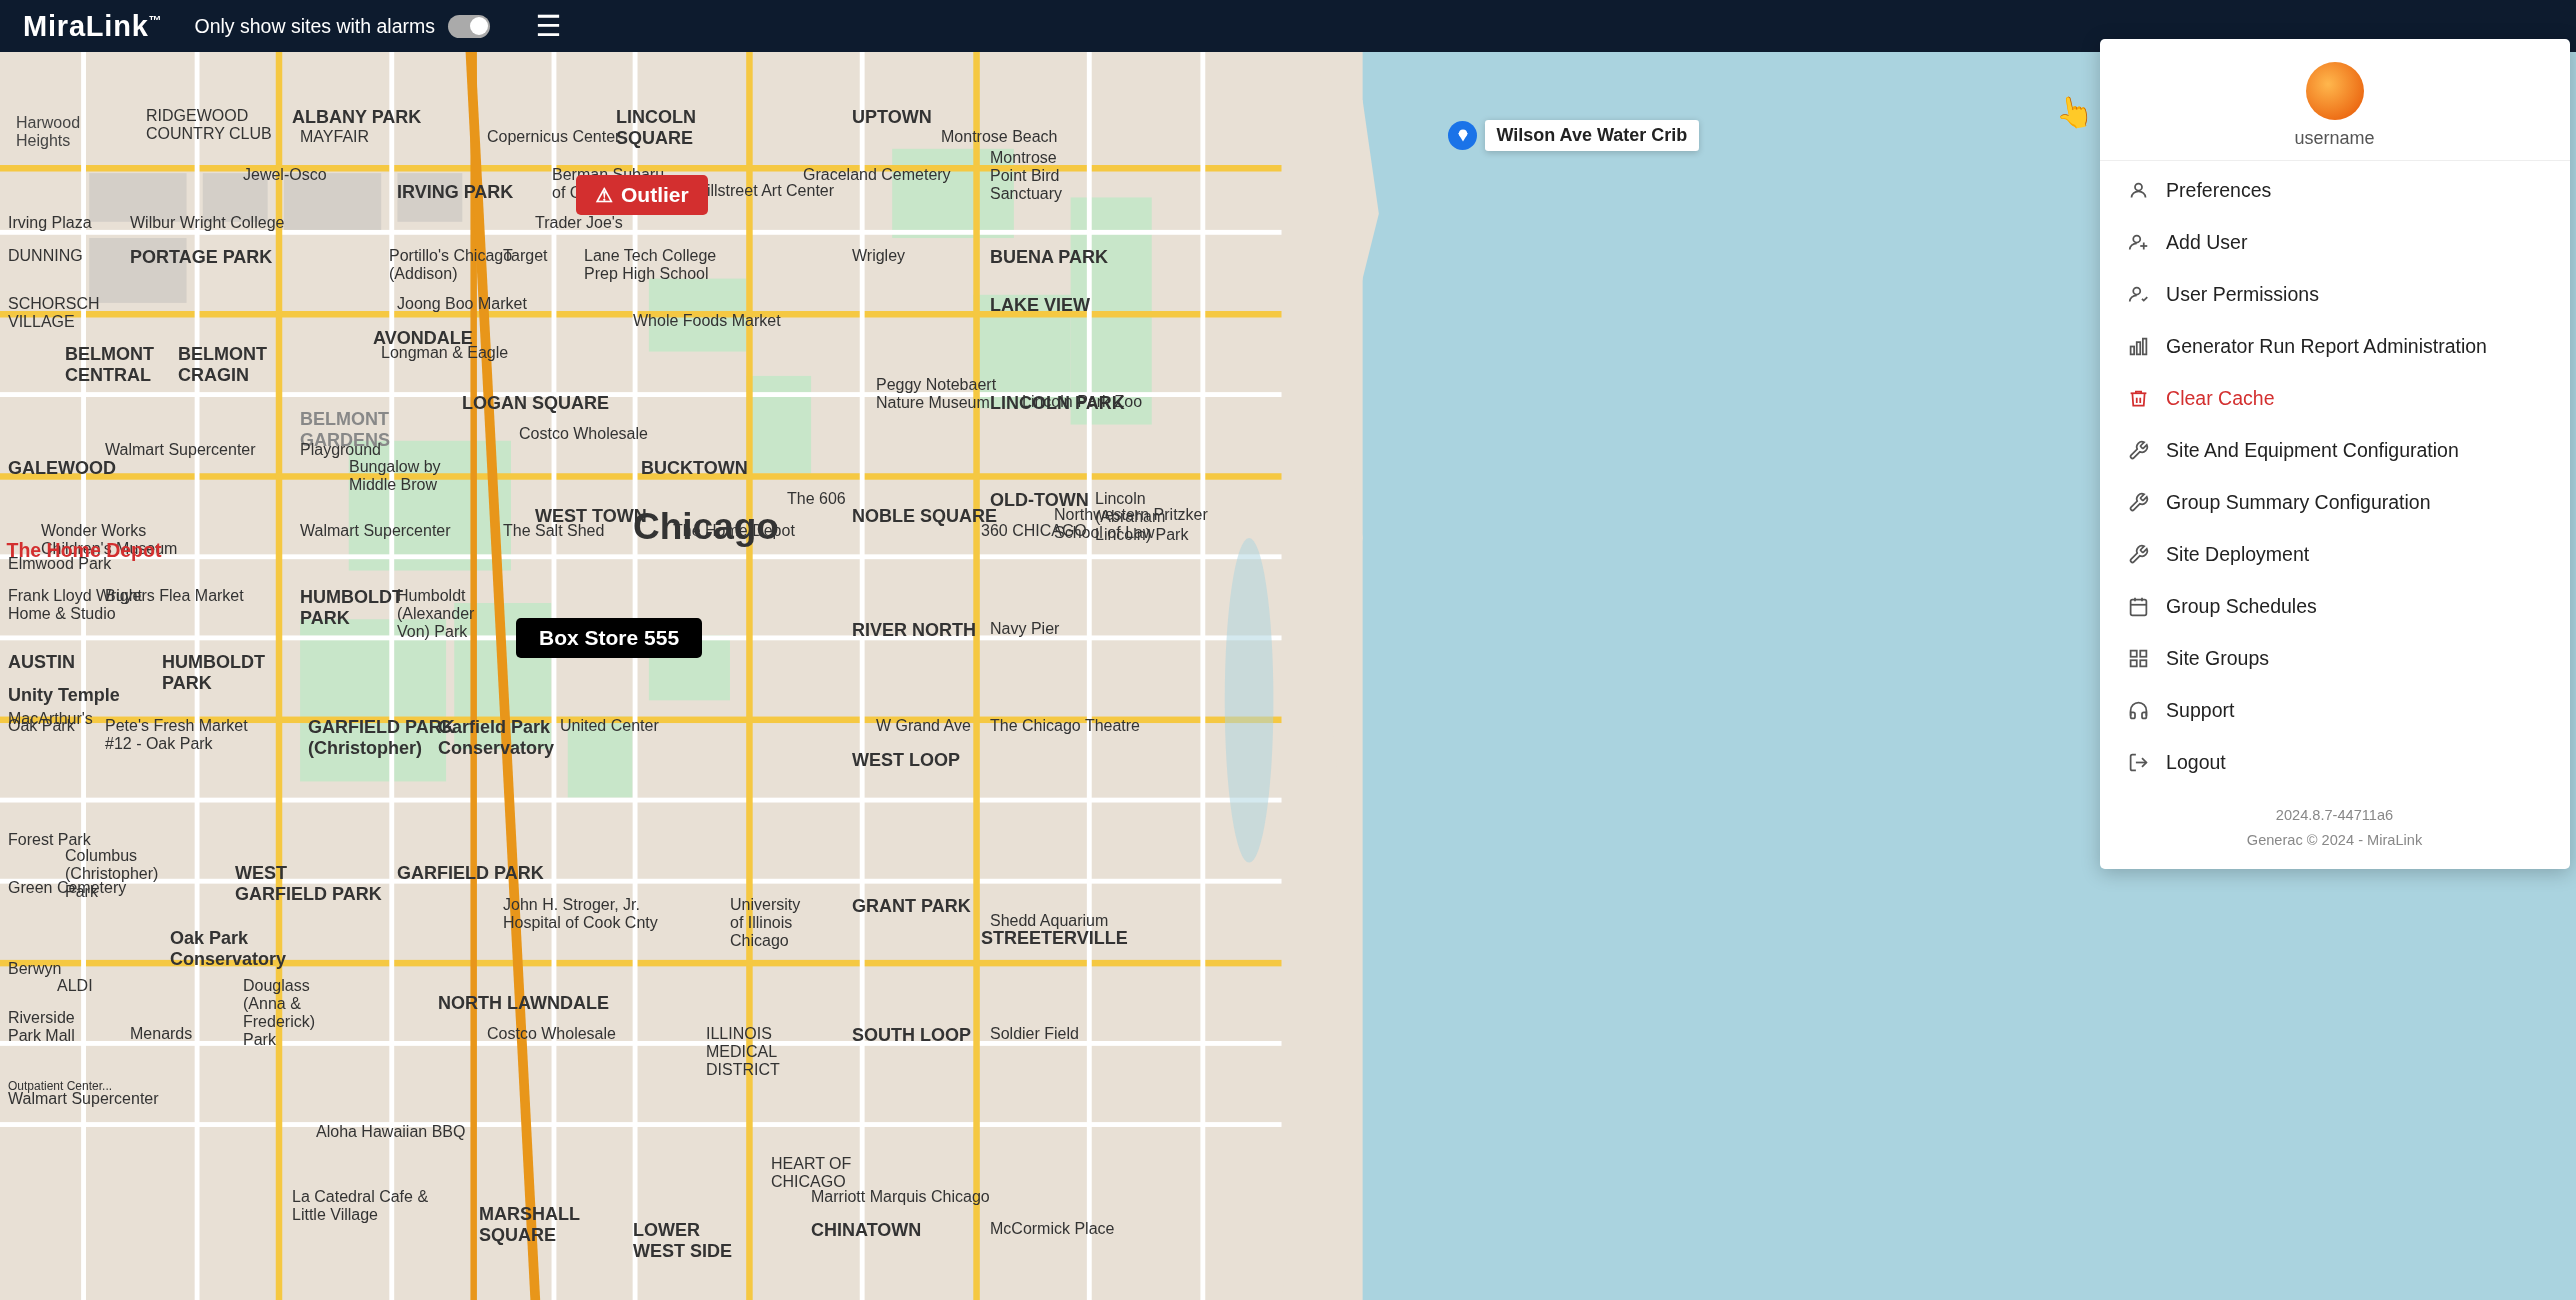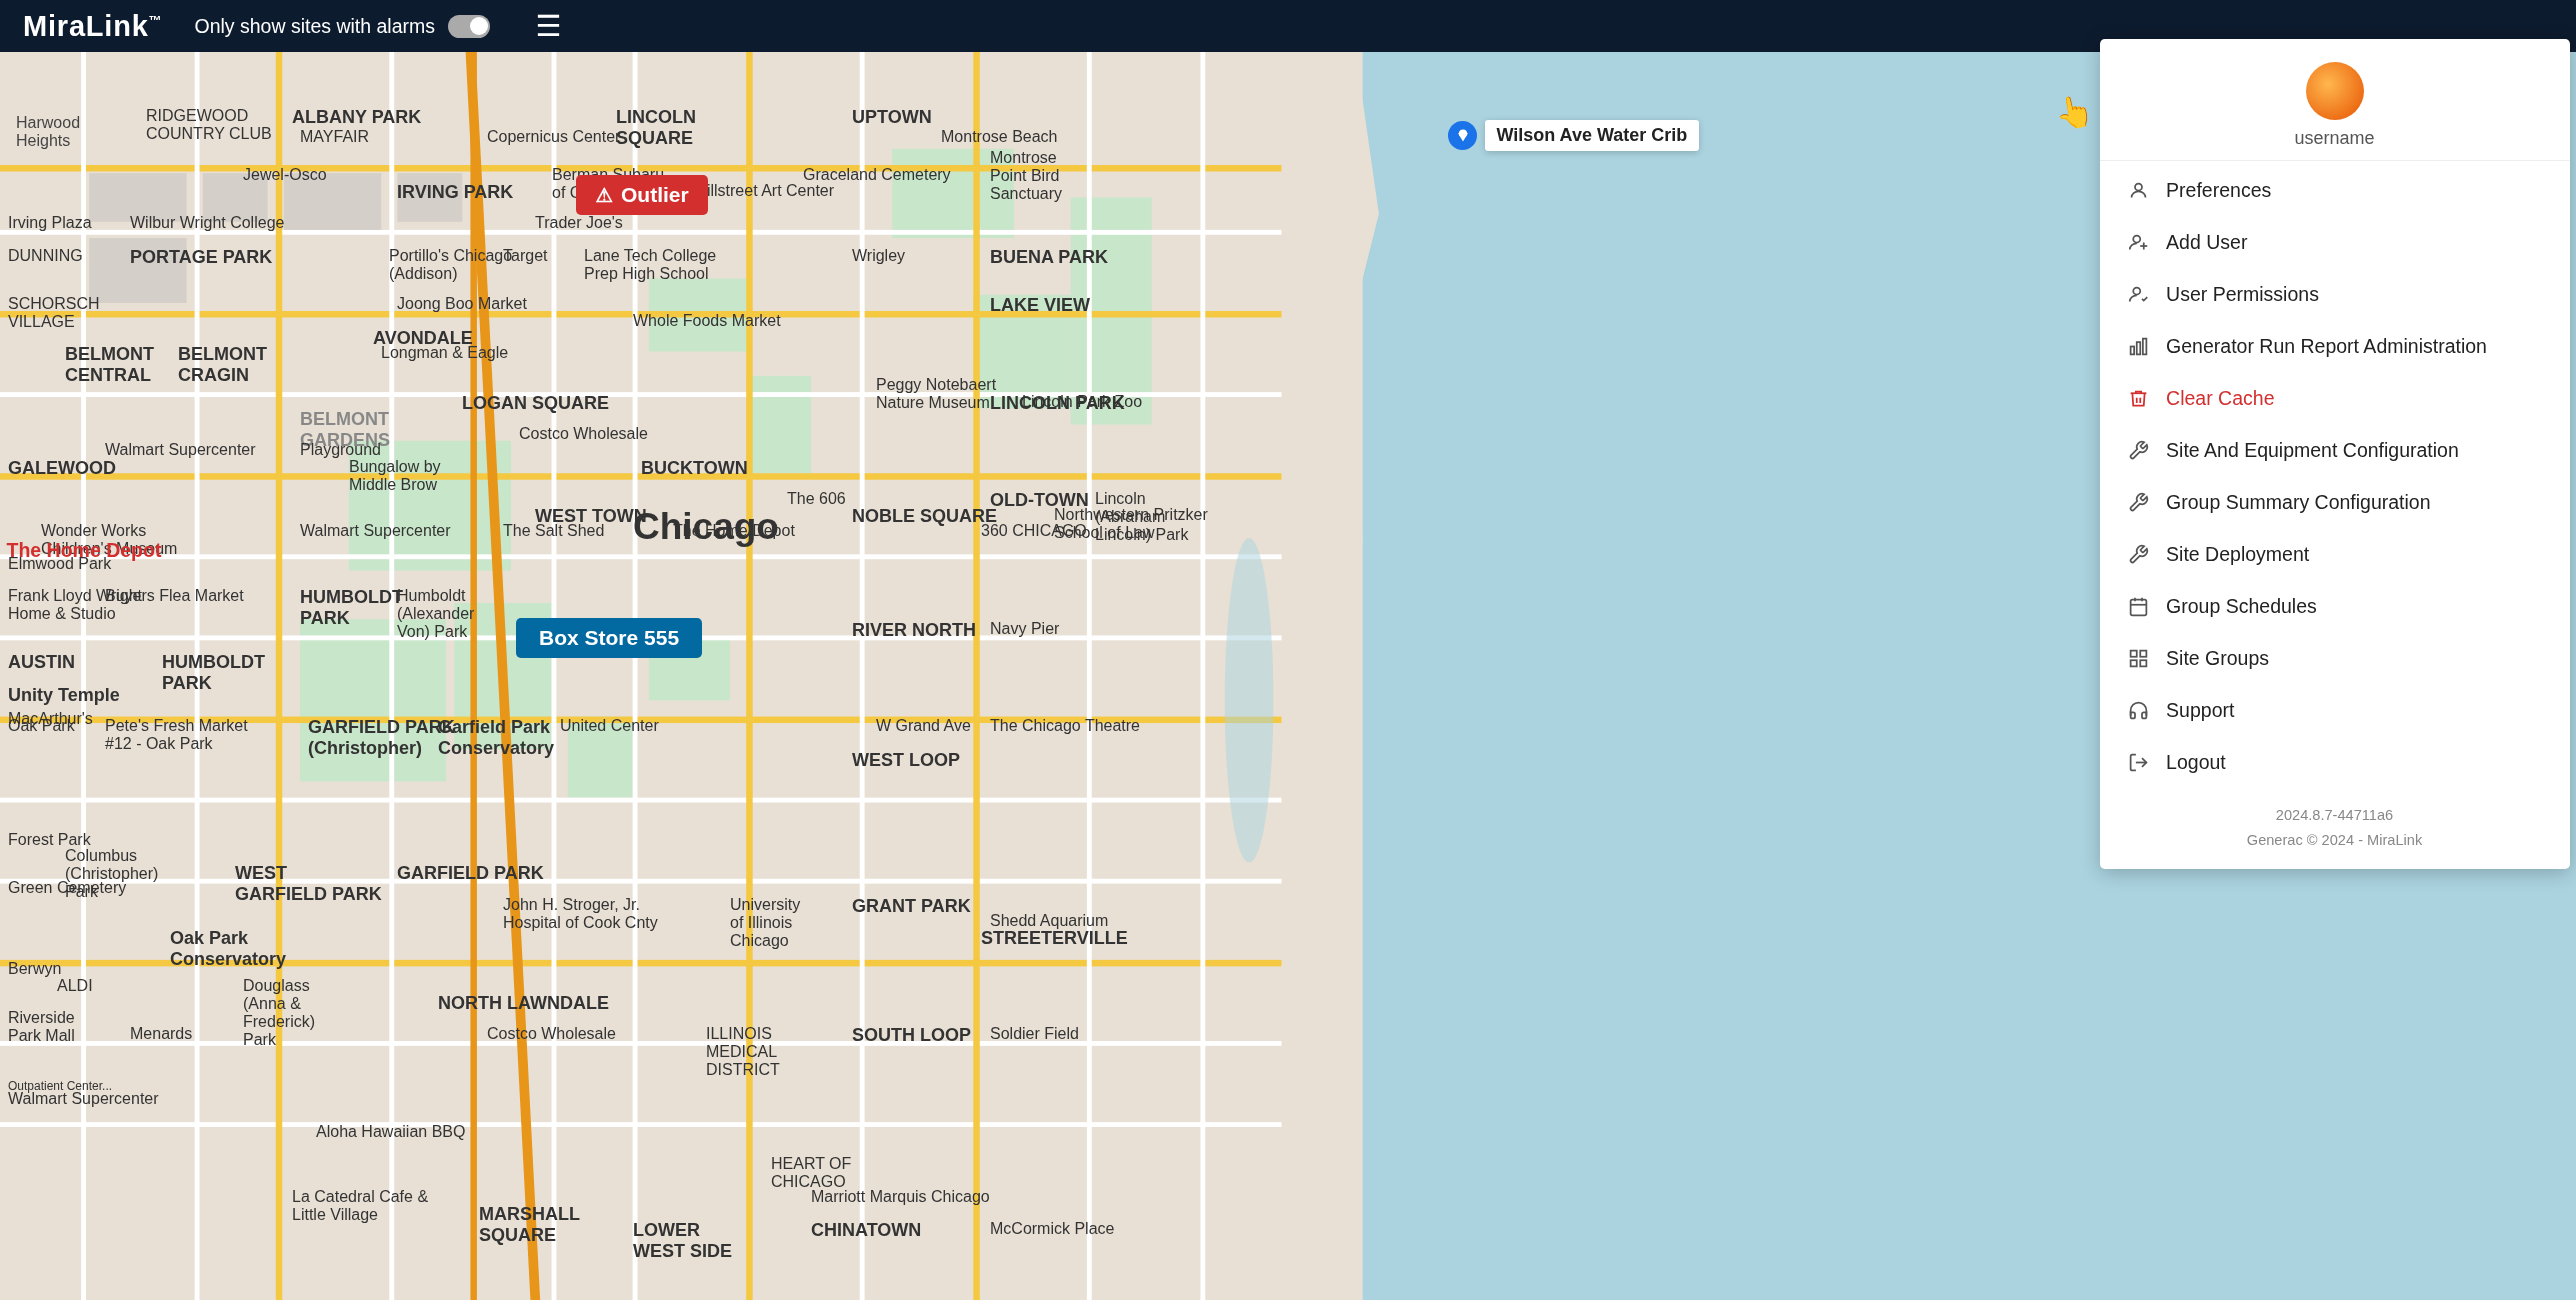--- a/index.html
+++ b/index.html
@@ -162,21 +162,21 @@
       font-weight: 600;
       z-index: 10;
       cursor: pointer;
     }
 
     
     #boxstore-badge {
       position: absolute;
       top: 566px;
       left: 516px;
-      background: #0369a1;
+      background: #000000;
       color: white;
       border-radius: 4.9px;
       padding: 8px 23px;
       font-size: 21px;
       font-weight: 600;
       cursor: pointer;
       z-index: 10;
     }
 
     

